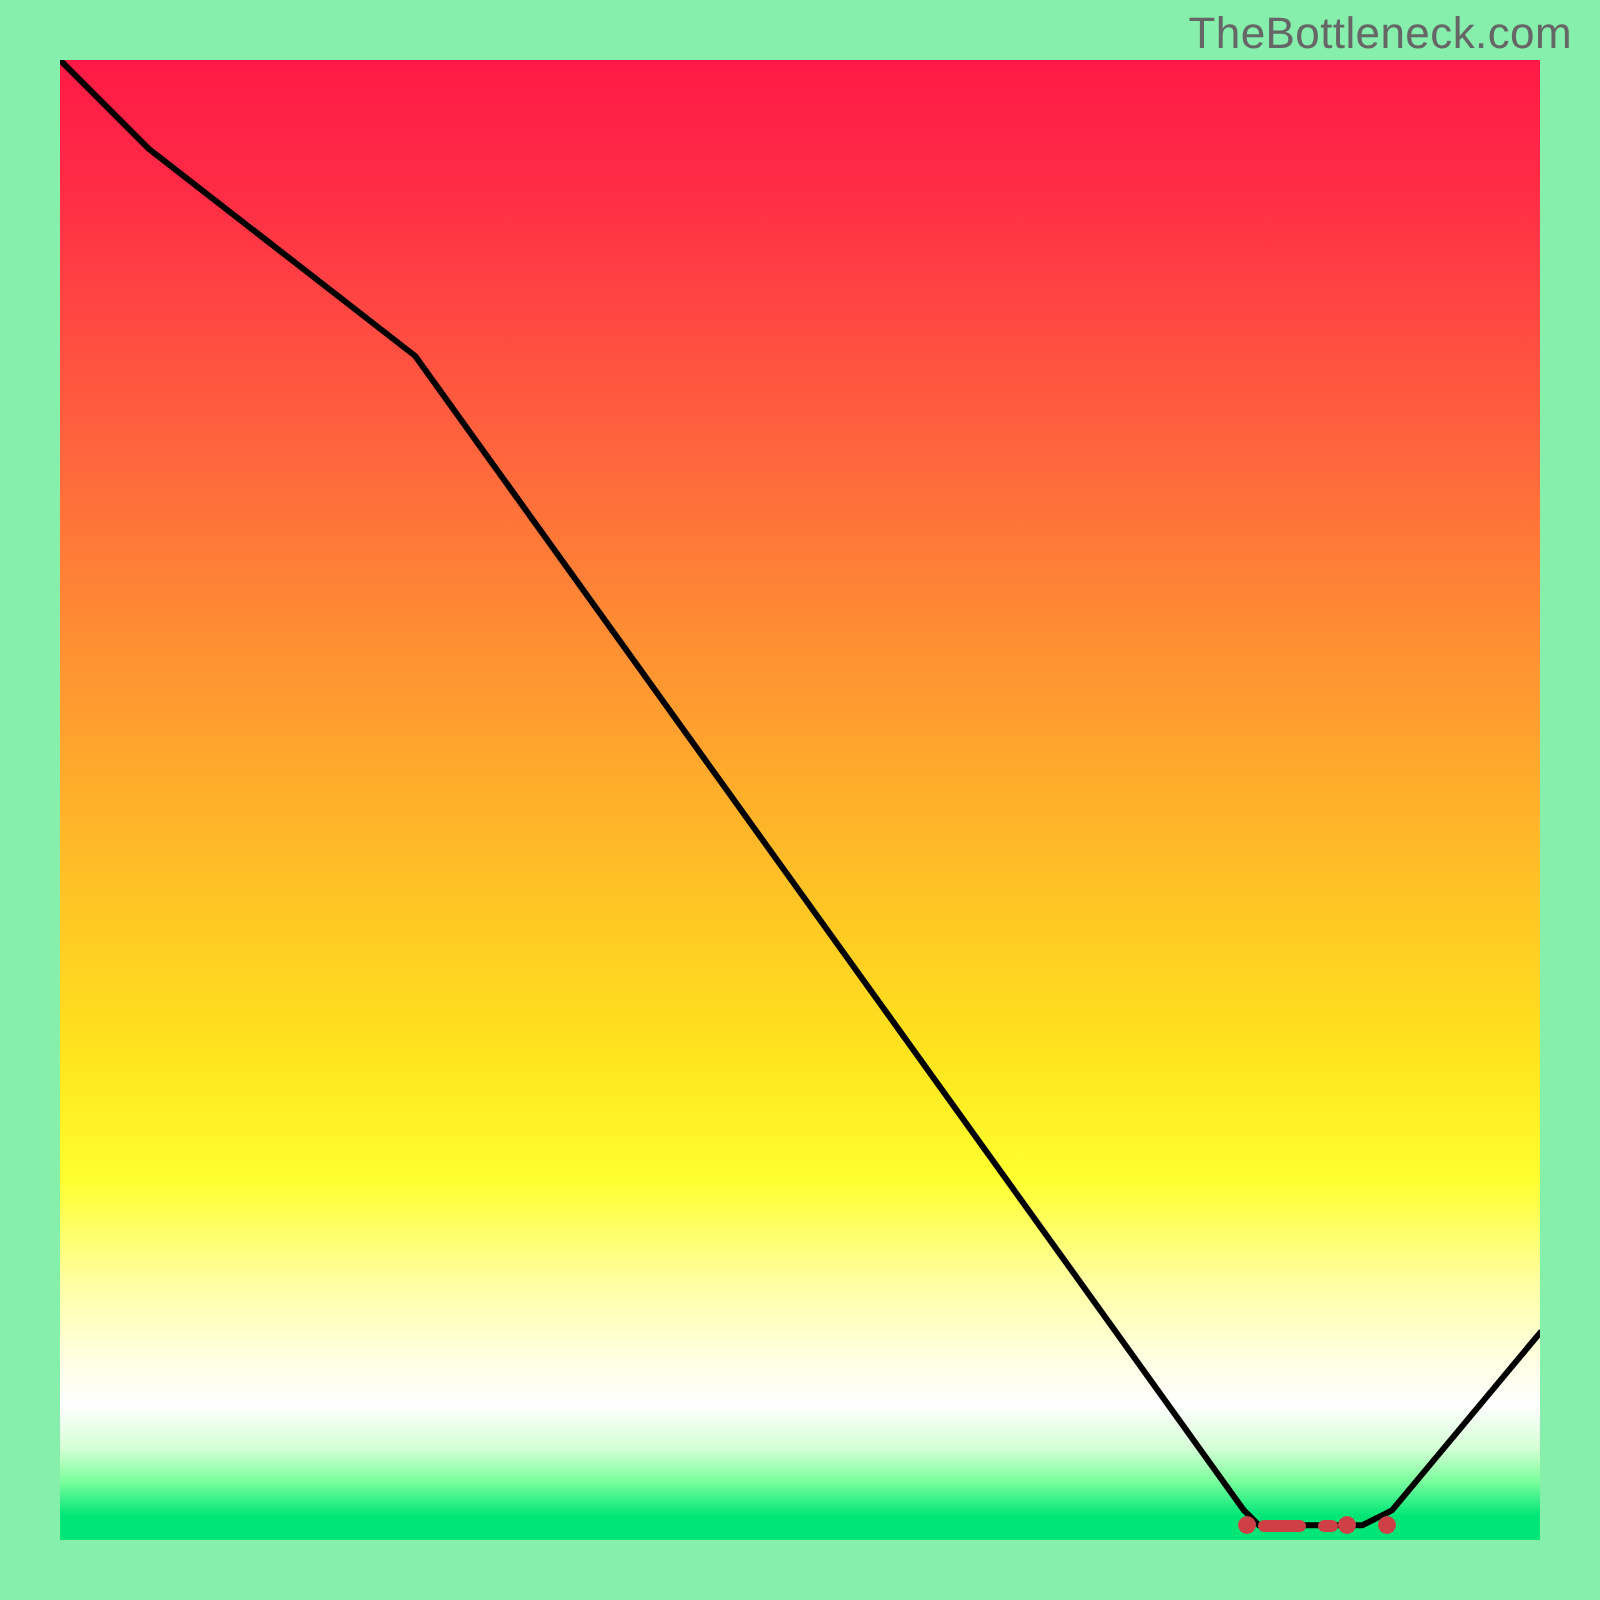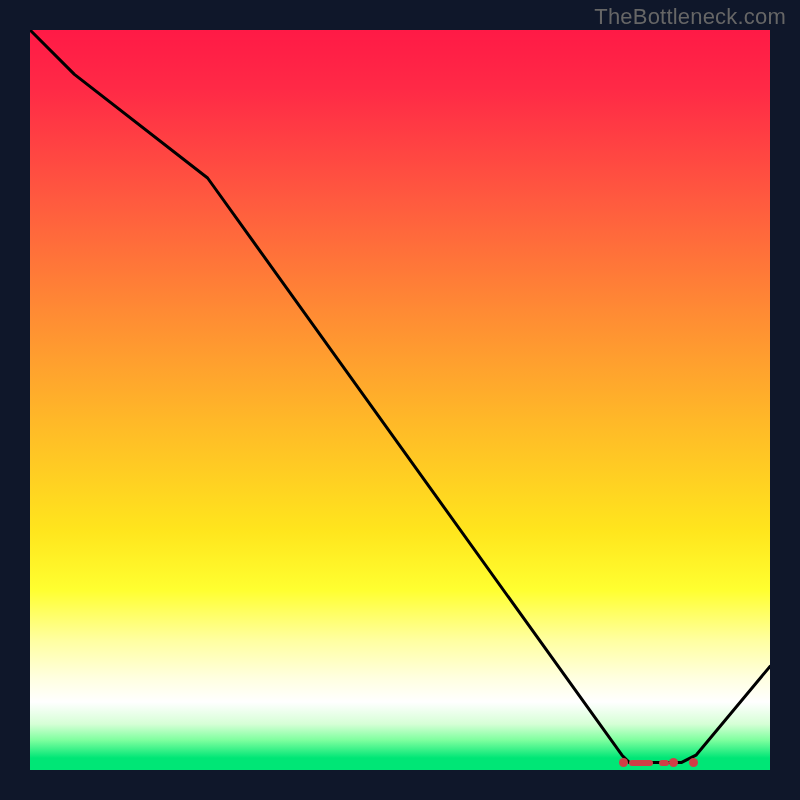--- a/index.html
+++ b/index.html
@@ -8,21 +8,21 @@
     width: 800px;
     height: 800px;
     background: #000;
     overflow: hidden;
     font-family: Arial, Helvetica, sans-serif;
   }
   .frame {
     position: relative;
     width: 800px;
     height: 800px;
-    background: #0f172a;
+    background: #86efac;
   }
   .watermark {
     position: absolute;
     top: 4px;
     right: 14px;
     color: #666;
     font-size: 22px;
     letter-spacing: 0.2px;
     user-select: none;
   }

